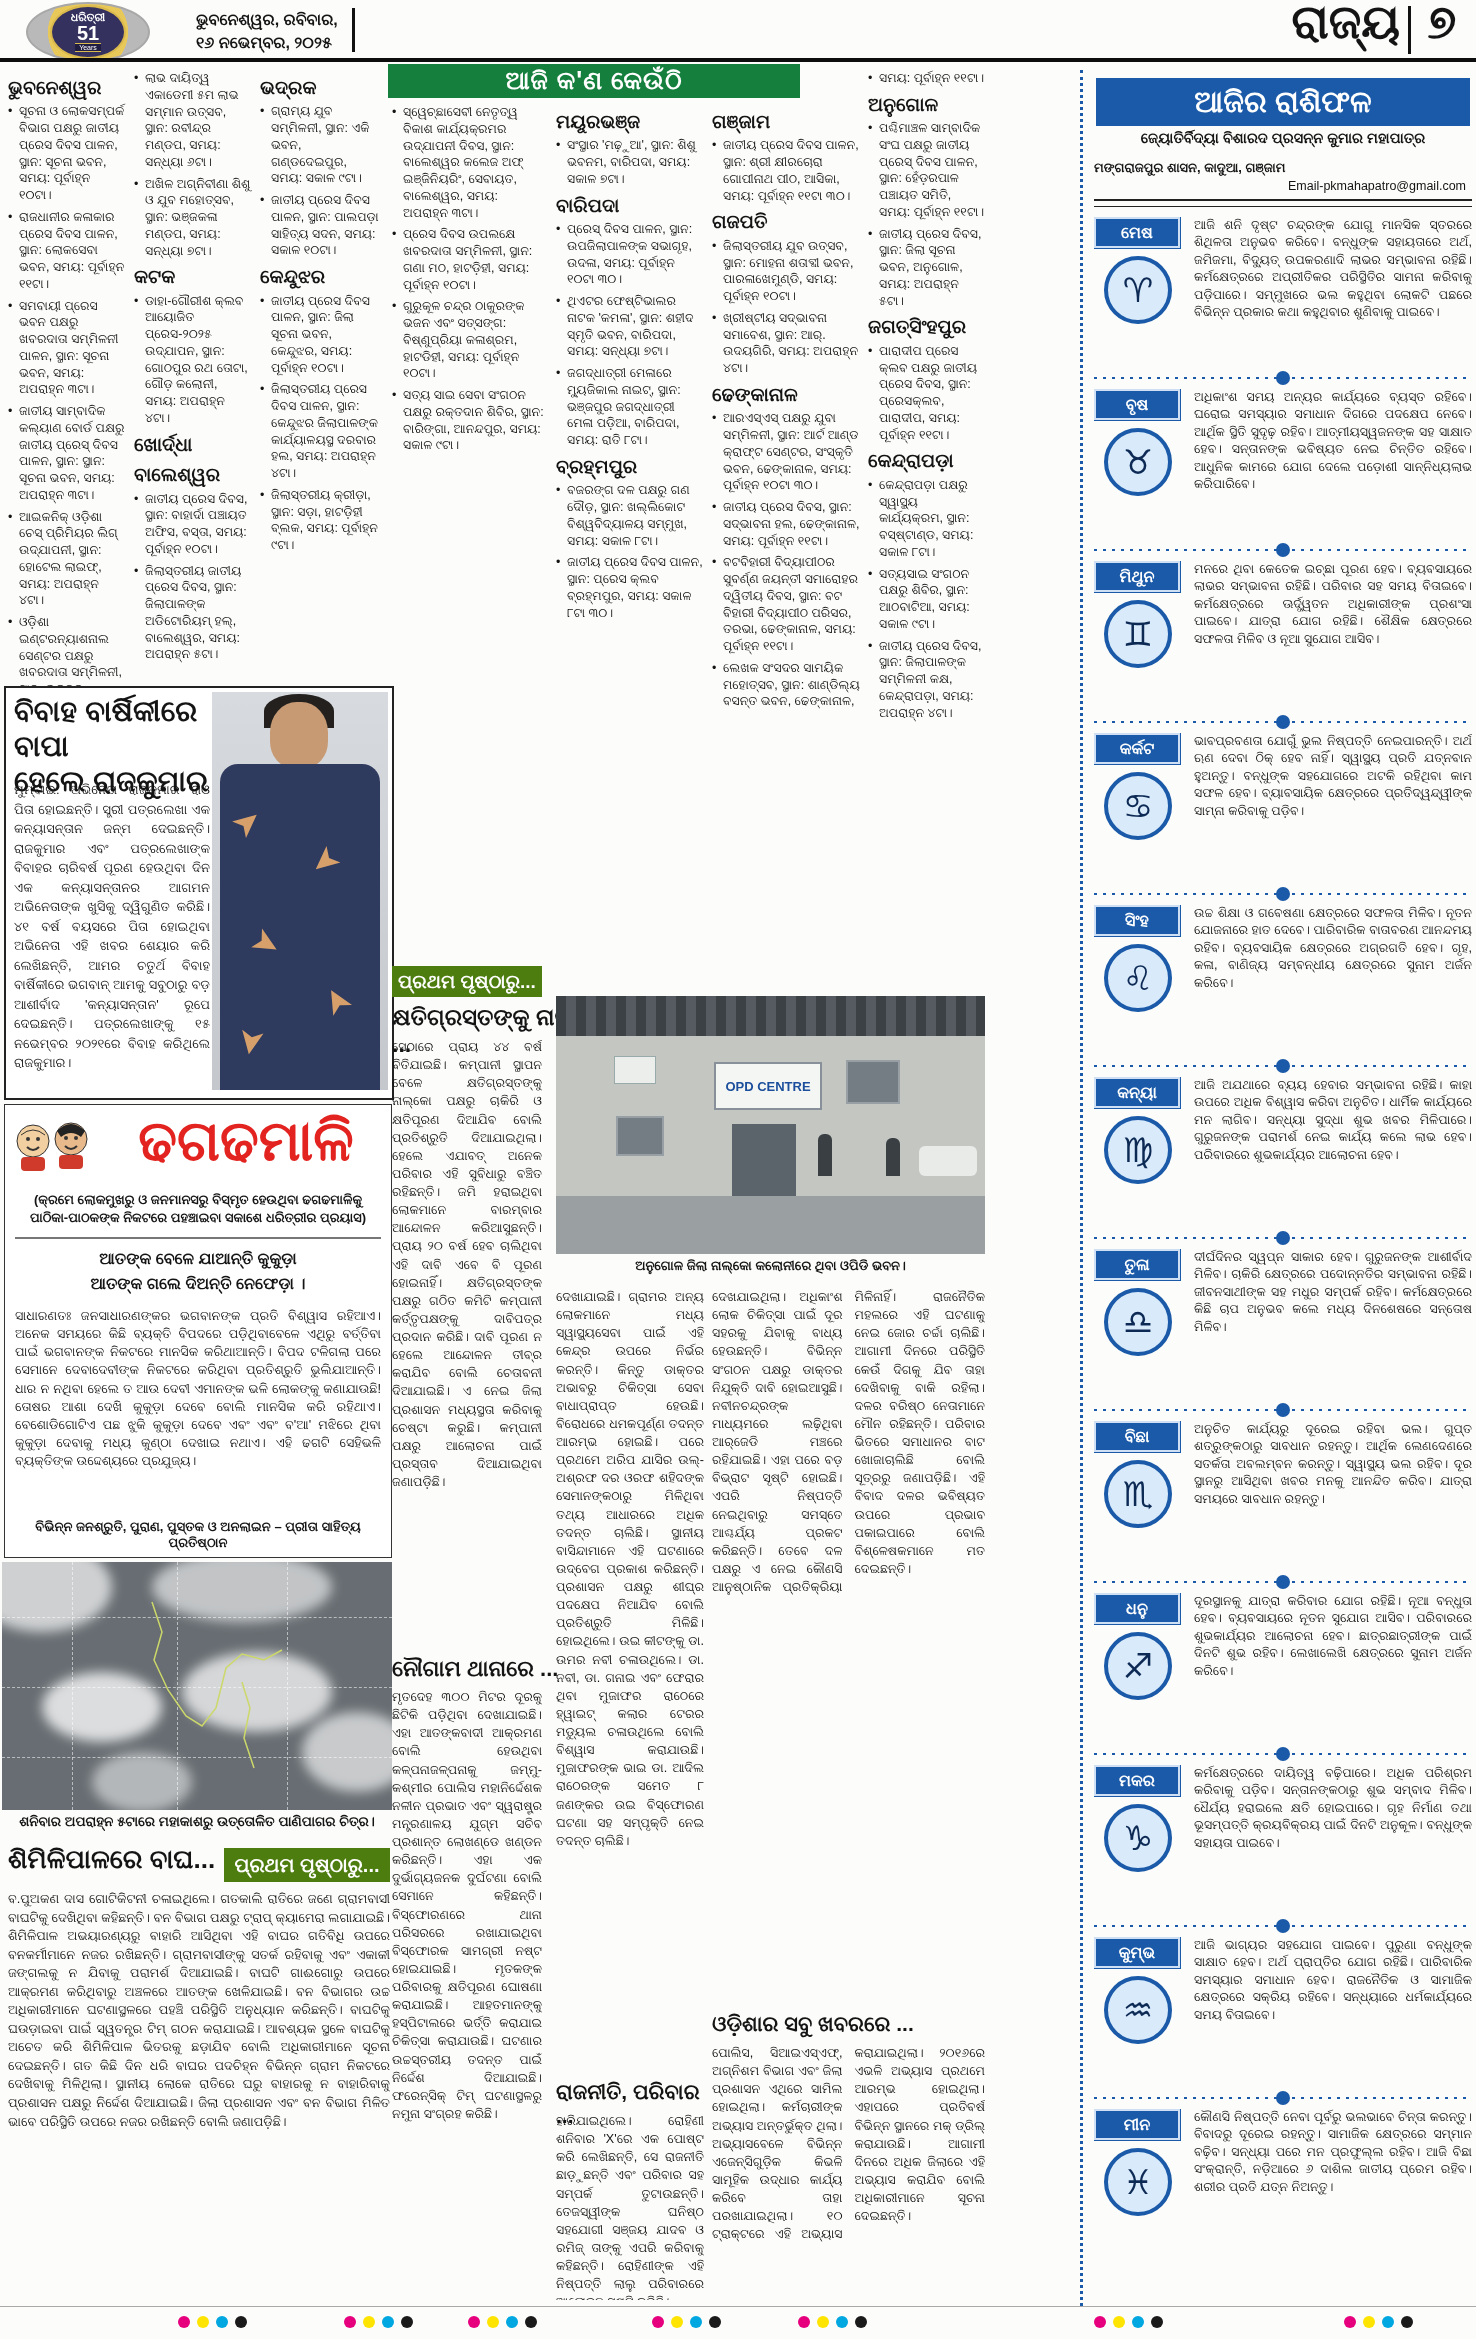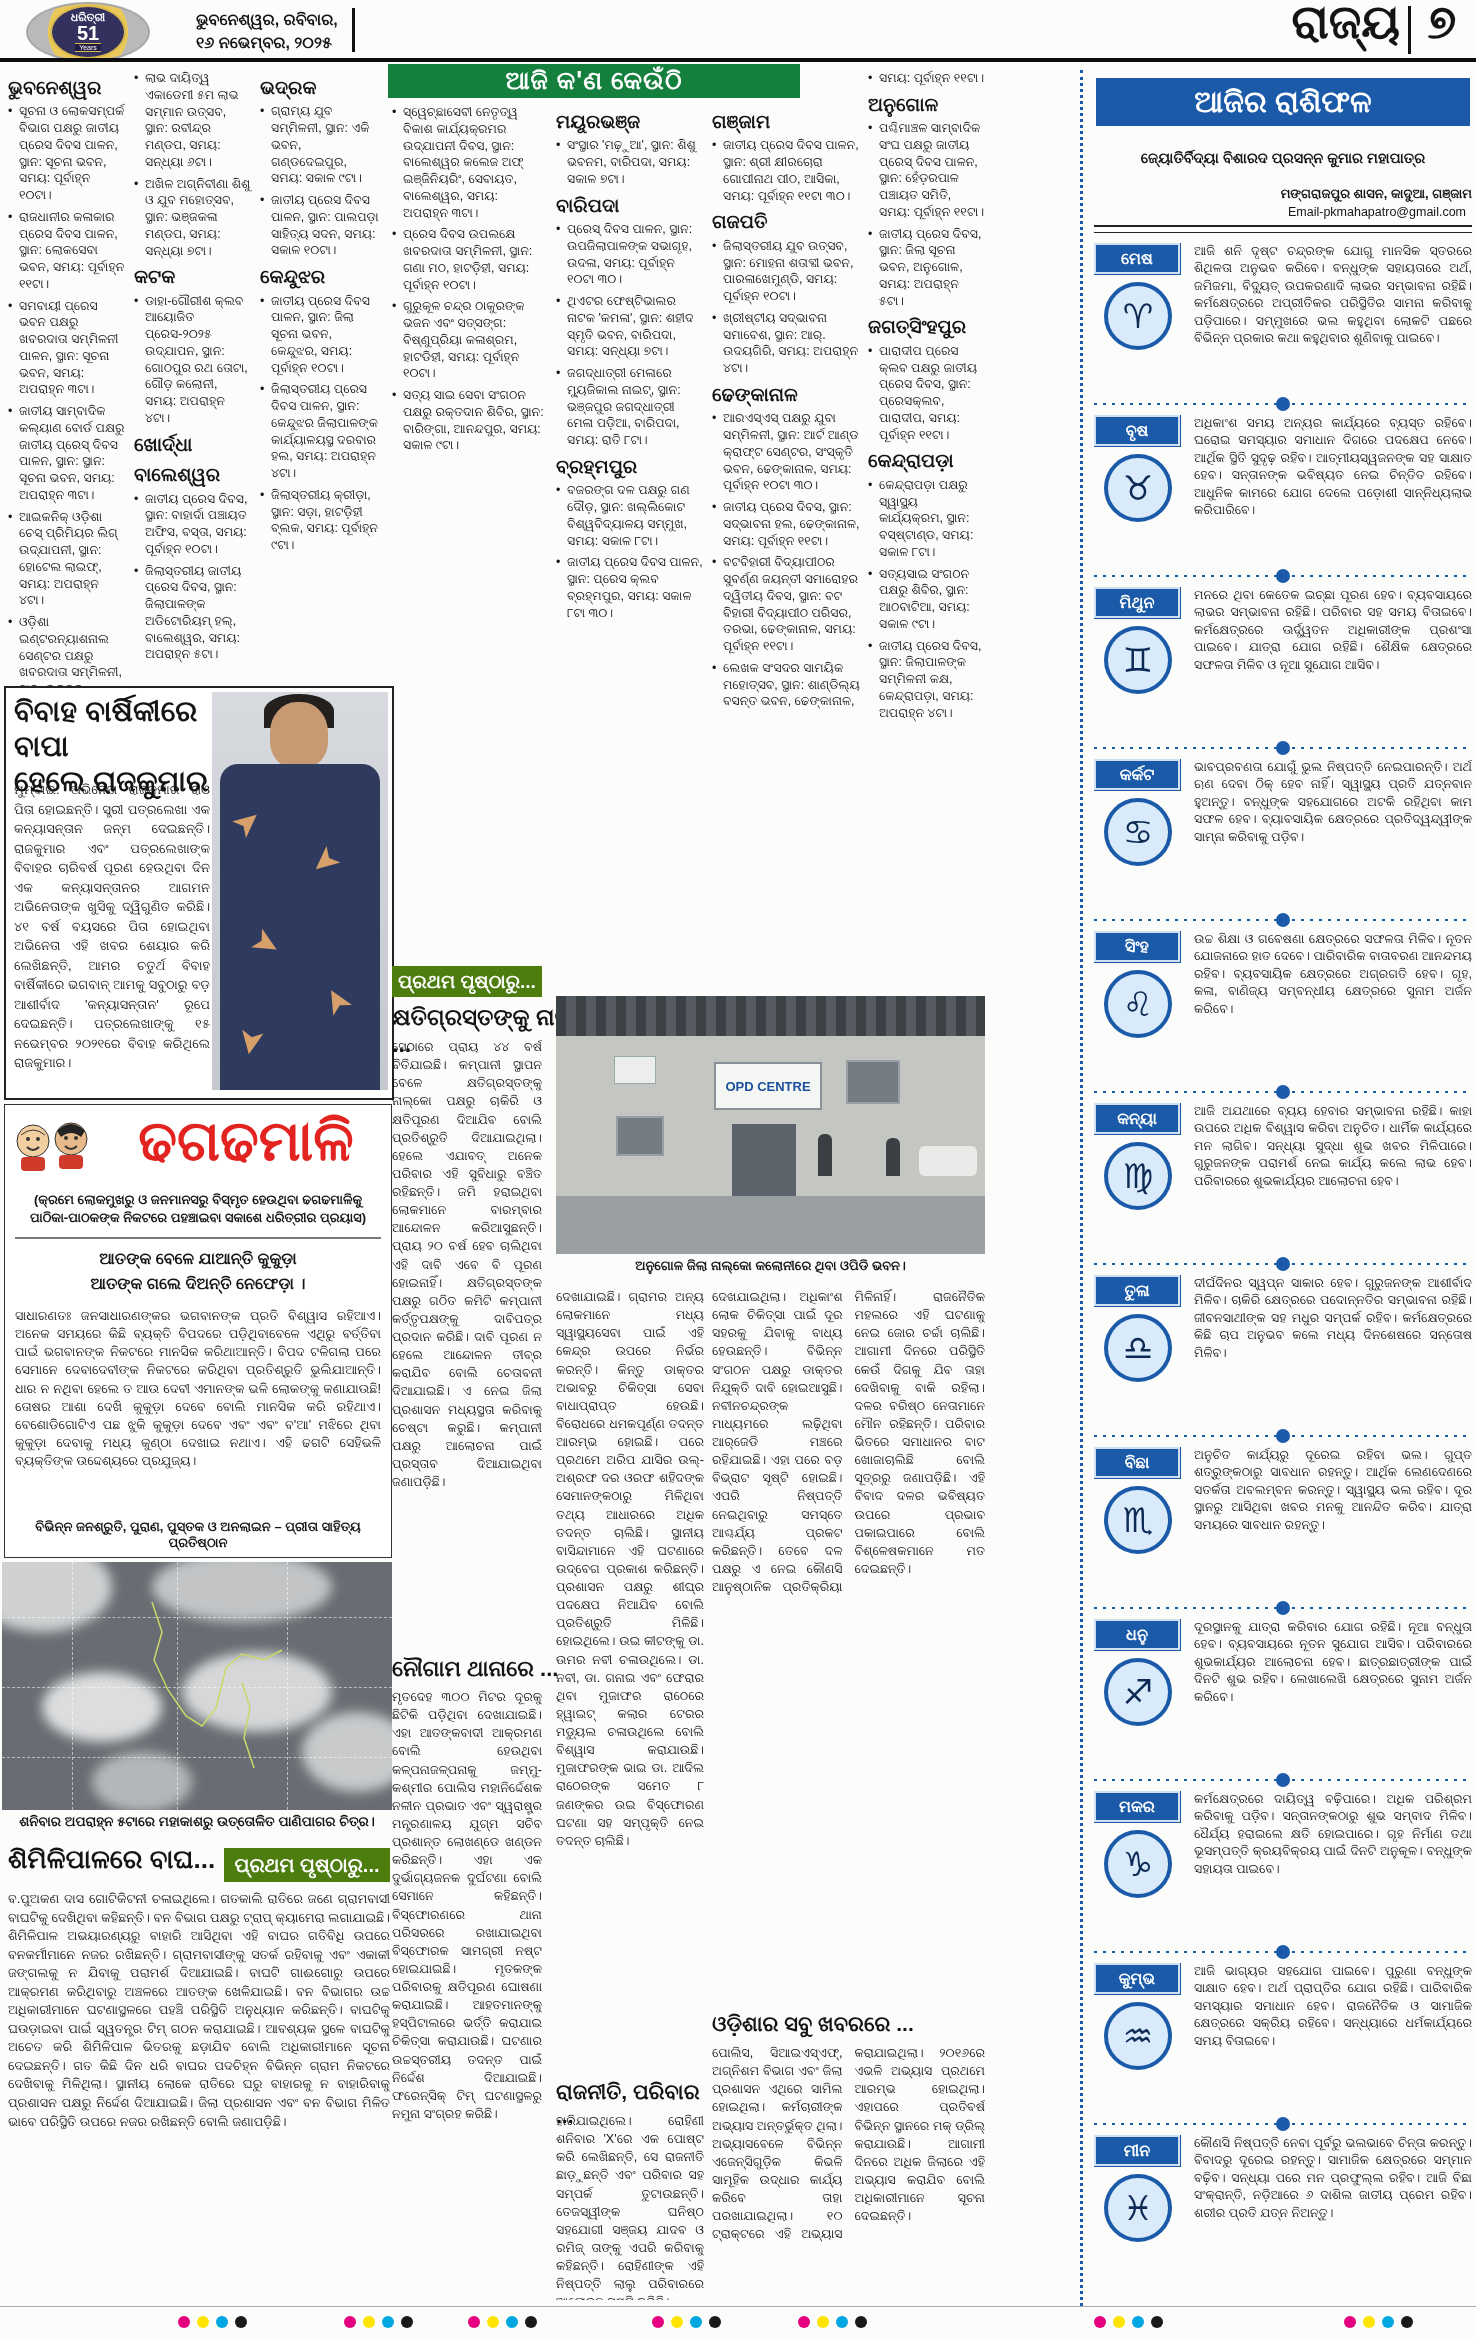--- a/index.html
+++ b/index.html
@@ -96,24 +96,24 @@
   .now-h{left:392px;top:1656px;width:200px;font-size:22px;font-weight:bold;}
   .now-b{left:392px;top:1688px;width:150px;height:612px;font-size:12.6px;line-height:1.44;text-align:justify;overflow:hidden;}
   .rajn-h{left:556px;top:2080px;width:148px;font-size:21px;font-weight:bold;}
   .rajn-b{left:556px;top:2112px;width:148px;height:188px;font-size:12.6px;line-height:1.44;text-align:justify;overflow:hidden;}
   .odi-h{left:712px;top:2012px;width:273px;font-size:21px;font-weight:bold;}
   .odi-b{left:712px;top:2044px;width:273px;height:256px;font-size:12.6px;line-height:1.44;text-align:justify;overflow:hidden;column-count:2;column-gap:12px;}
 
   
   .rail-div{left:1080px;top:70px;width:0;height:2236px;border-left:3px dotted #1a5aa8;}
   .rail{left:1094px;top:74px;width:378px;height:2240px;overflow:hidden;}
-  .h-title{margin:4px 2px 24px 2px;height:48px;background:#1a5aa8;color:#fff;font-size:30px;font-weight:bold;
+  .h-title{margin:4px 2px 4px 2px;height:48px;background:#1a5aa8;color:#fff;font-size:30px;font-weight:bold;
            display:flex;align-items:center;justify-content:center;}
   .h-astro{font-size:14.5px;font-weight:bold;text-align:center;}
-  .h-addr{font-size:13px;font-weight:bold;text-align:right;margin-top:19px;}
+  .h-addr{font-size:13px;font-weight:bold;text-align:left;margin-top:13px;}
   .h-email{font-size:12.5px;text-align:right;margin:3px 6px 6px 0;}
   .h-rule{height:5px;border-top:2.5px solid #222;border-bottom:1px solid #222;margin:2px 0 10px 0;}
   .zsign{height:150px;overflow:hidden;}
   .zhead{float:left;width:92px;height:118px;margin-right:8px;}
   .zlabel{width:82px;height:27px;background:#1a5aa8;color:#fff;font-size:16px;font-weight:bold;
           display:flex;align-items:center;justify-content:center;border:2px solid #cfe0f4;outline:1px solid #1a5aa8;}
   .zcircle{width:60px;height:60px;margin:8px 0 0 10px;border-radius:50%;background:#d9eafb;border:4px solid #1a5aa8;
            display:flex;align-items:center;justify-content:center;}
   .zglyph{font-size:34px;color:#0d2a55;font-family:"DejaVu Sans",sans-serif;}
   .ztext{font-size:12.6px;line-height:1.38;text-align:justify;margin:0;}

